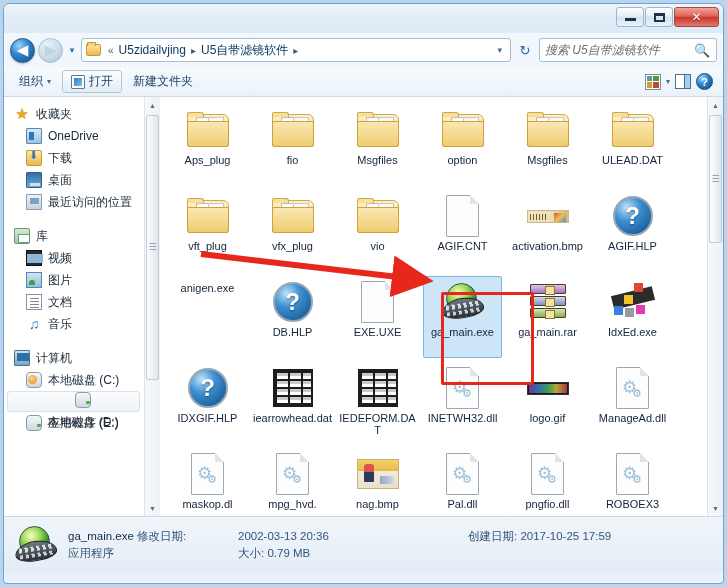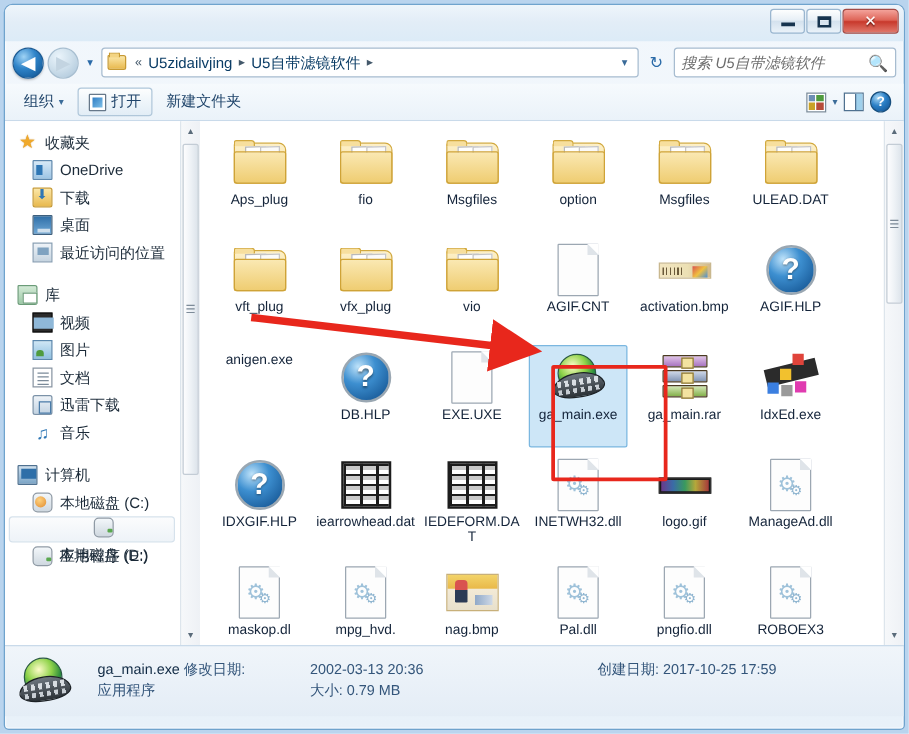--- a/index.html
+++ b/index.html
@@ -362,21 +362,21 @@
   .statusbar {
     height: 57px; display: flex; align-items: center; gap: 10px; padding: 0 10px;
     background: linear-gradient(180deg,#f0f5fa 0%, #e4edf6 100%);
     border-top: 1px solid #c9daea;
   }
   .status-icon { width: 44px; height: 42px; position: relative; flex: 0 0 44px; }
   .status-text { font-size: 11.5px; color: #1b3a5c; line-height: 17px; }
   .status-row { display: flex; gap: 0; }
   .status-name { font-weight: normal; color: #102a44; }
   .sfield { color: #33557a; }
-  .col1 { width: 170px; margin-left: 10px; }
+  .col1 { width: 170px; }
   .col2 { width: 230px; }
 </style>
 </head>
 <body>
 
 <div class="window">
 
   <div class="titlebar">
     <div class="wincontrols">
       <div class="wbtn">
@@ -482,24 +482,20 @@
       </div>
       <div class="navitem child">
         <span class="ico ico-pic"></span>
         <span>图片</span>
       </div>
       <div class="navitem child">
         <span class="ico ico-doc"></span>
         <span>文档</span>
       </div>
       <div class="navitem child">
-        <span class="ico ico-xunlei"></span>
-        <span>迅雷下载</span>
-      </div>
-      <div class="navitem child">
         <span class="ico ico-music">♫</span>
         <span>音乐</span>
       </div>
 
       <div class="navgap"></div>
 
       <div class="navitem">
         <span class="ico ico-pc"></span>
         <span>计算机</span>
       </div>

